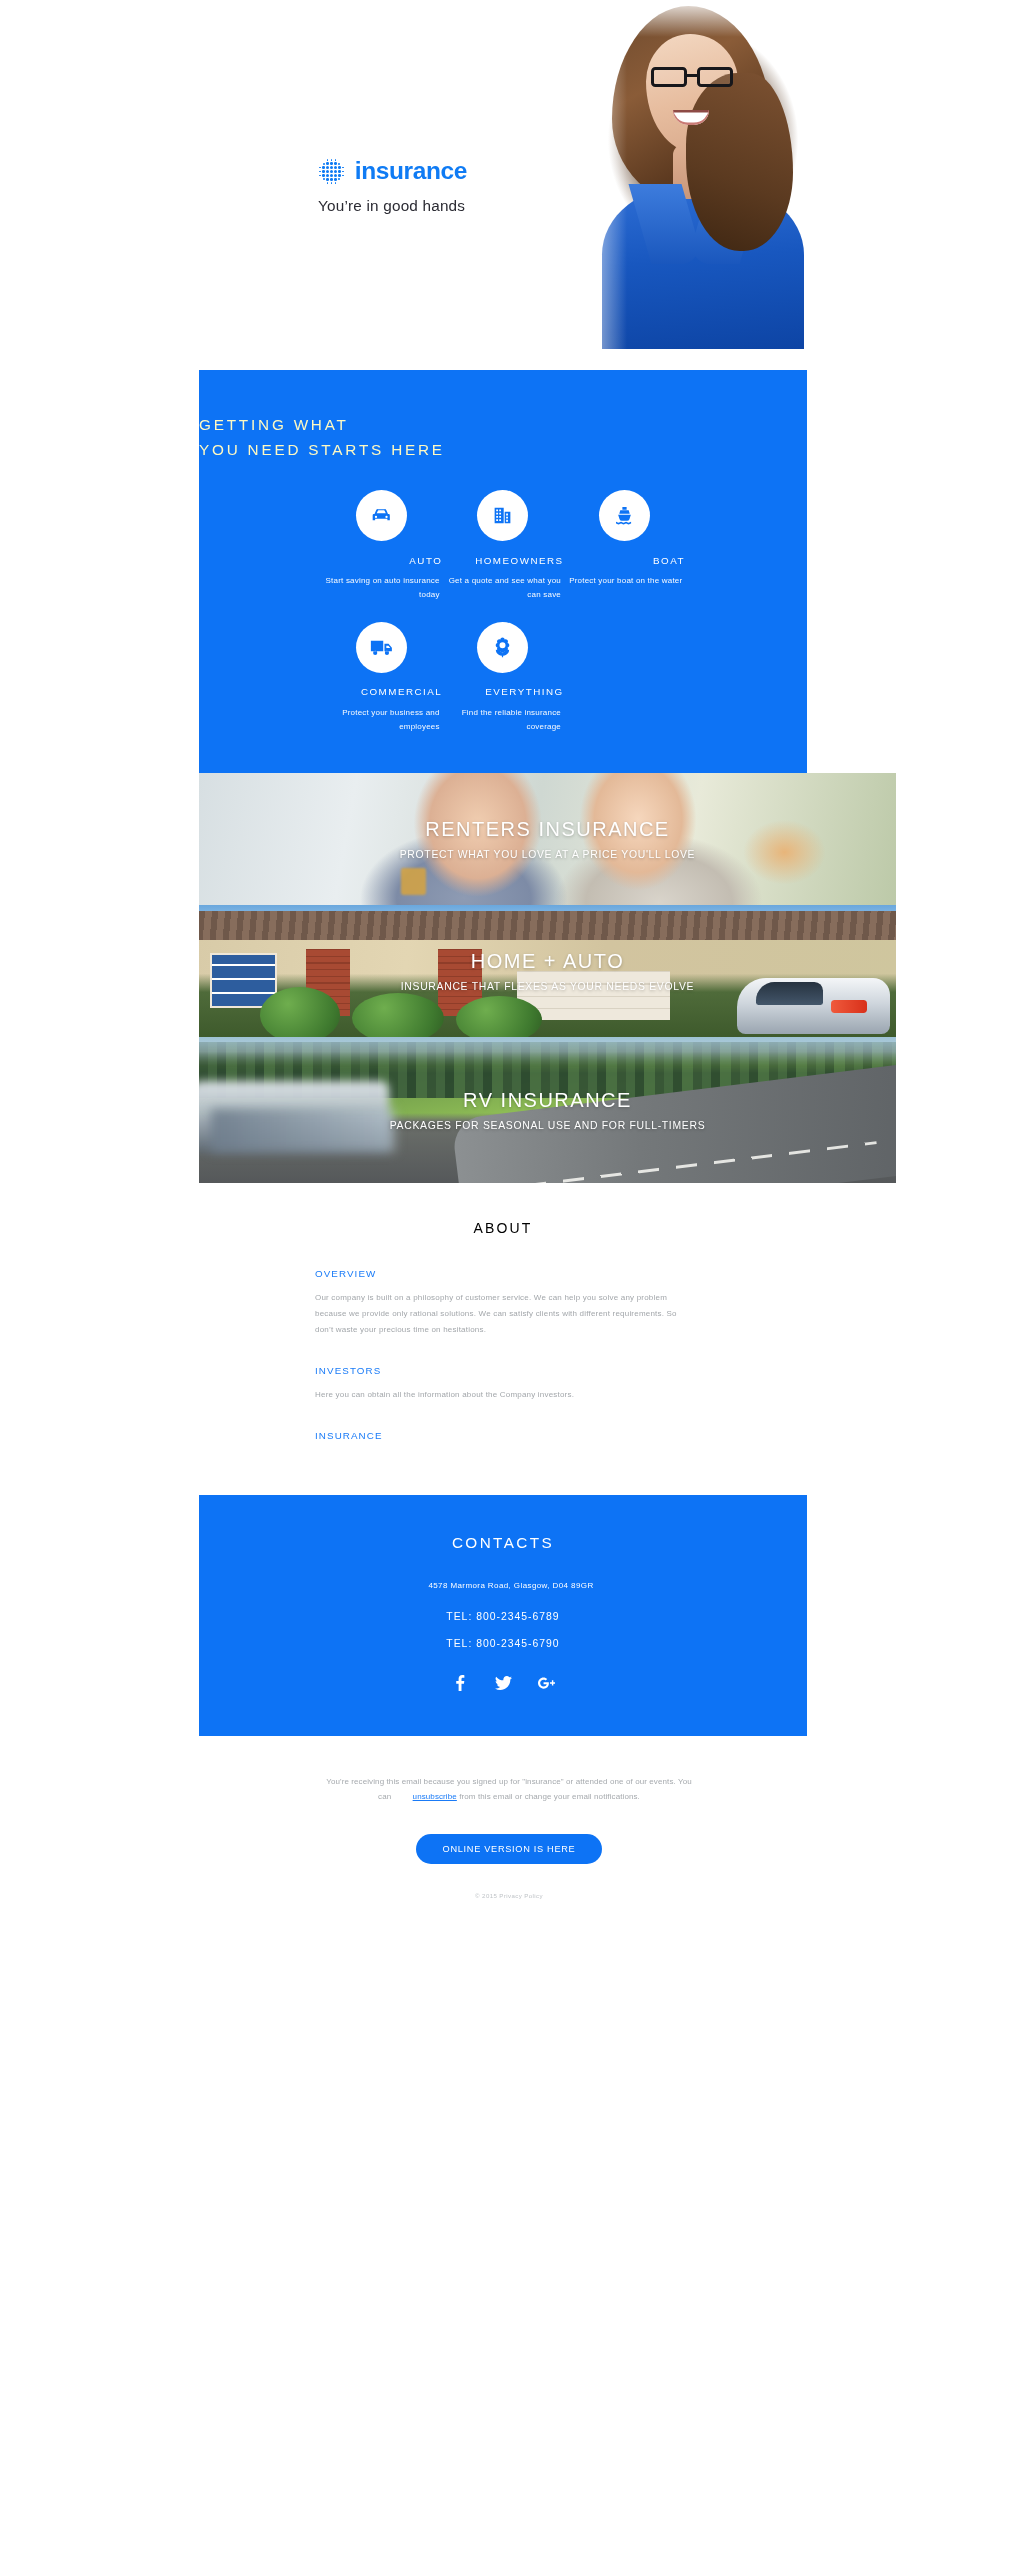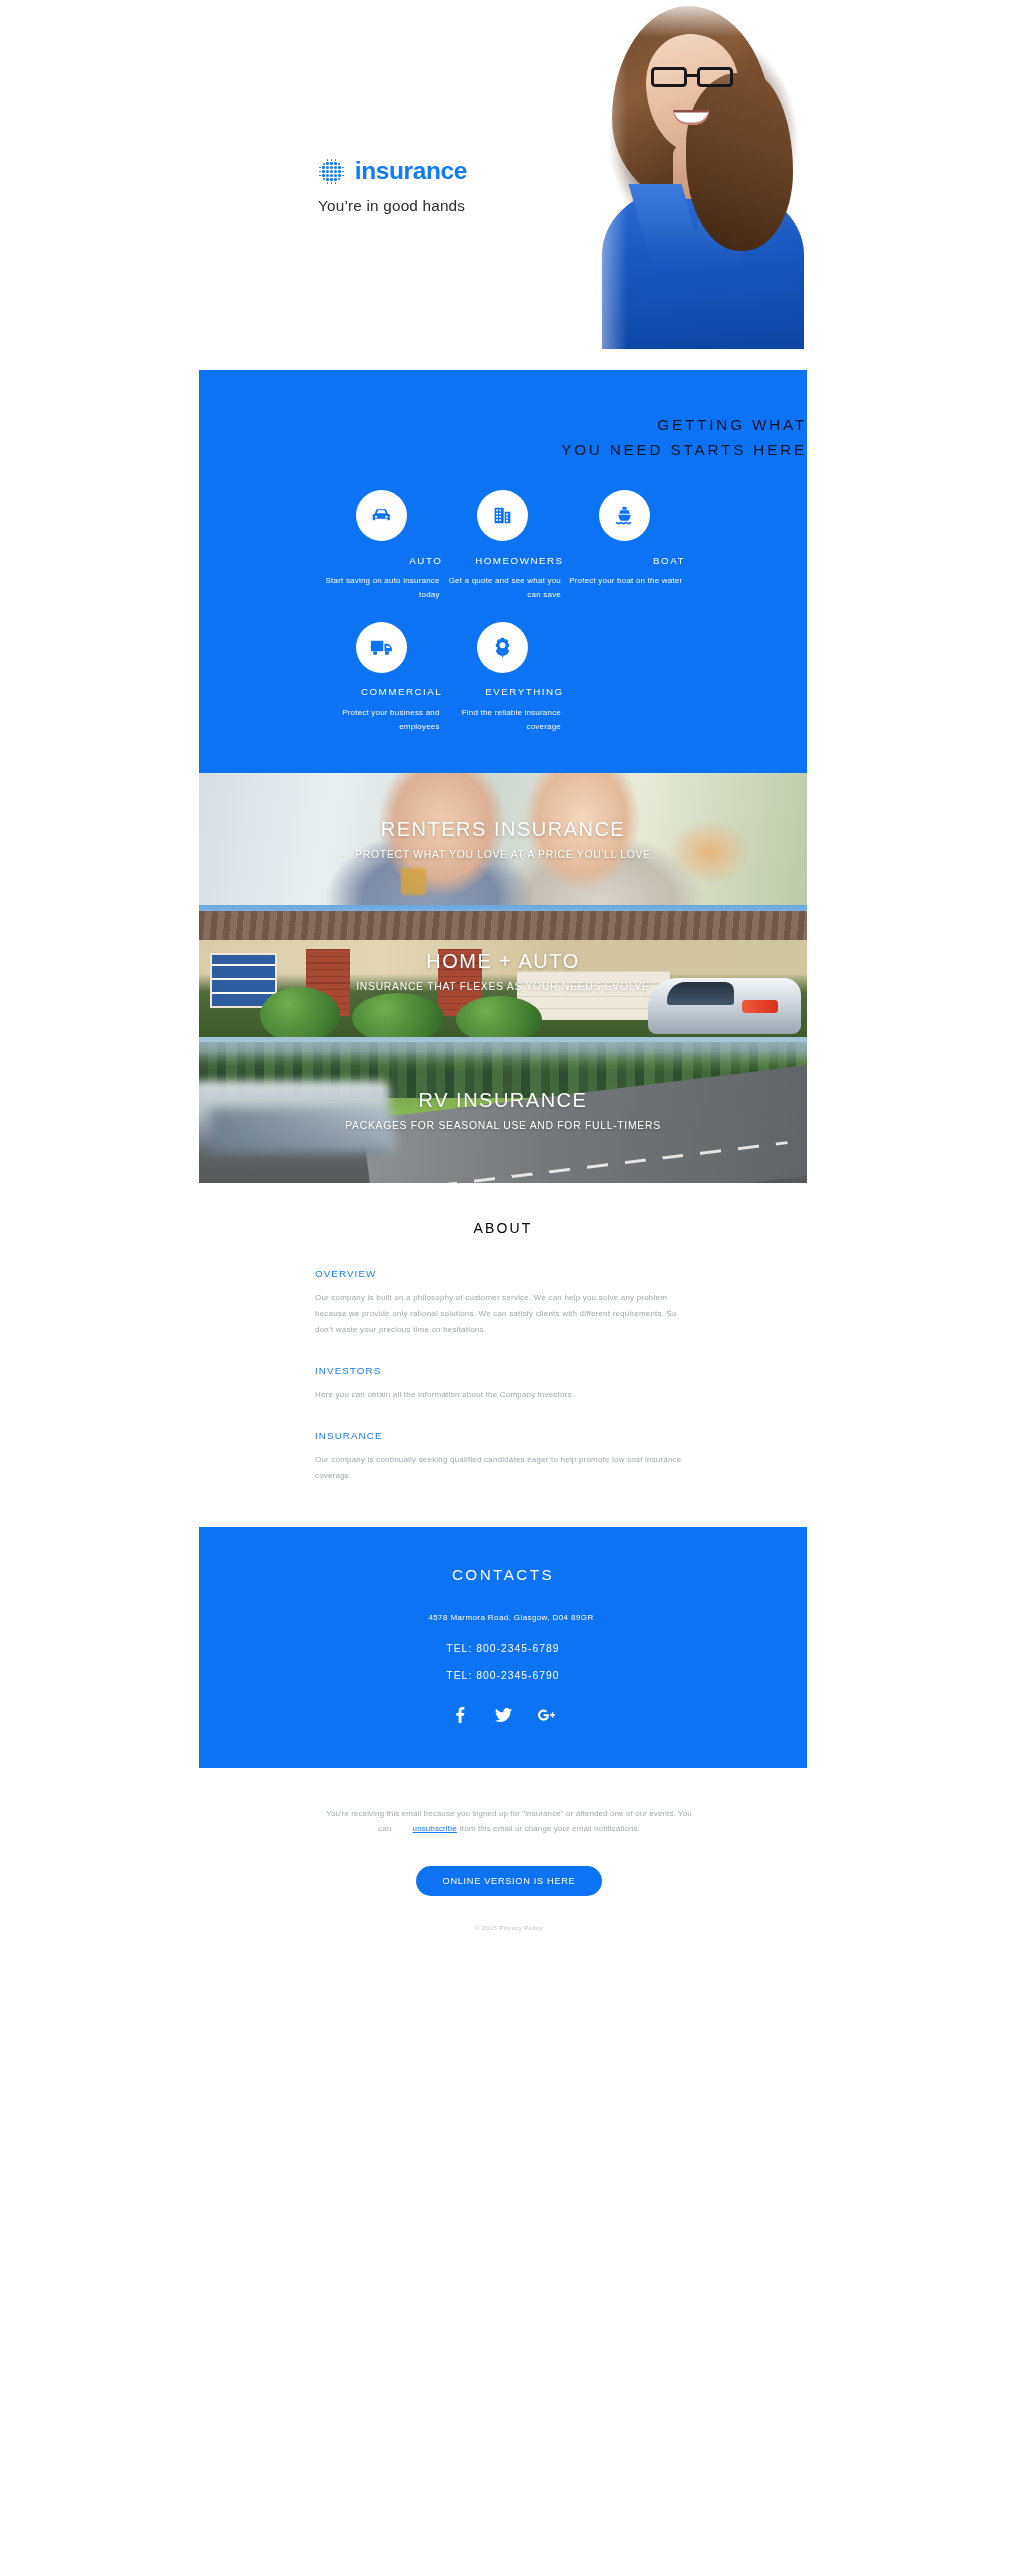--- a/index.html
+++ b/index.html
@@ -168,22 +168,22 @@
 
   
   .services {
     width: 608px;
     margin: 0 0 0 199px;
     background: #0d73f5;
     padding: 43px 0 39px;
     box-sizing: border-box;
   }
   .services-title {
-    text-align: right;
-    color: #0f172a;
+    text-align: left;
+    color: #fef9c3;
     font-size: 15.3px;
     letter-spacing: 2.8px;
     line-height: 1.62;
     font-weight: 400;
   }
   .svc-grid {
     margin-top: 27.5px;
     display: grid;
     grid-template-columns: repeat(3, 1fr);
     row-gap: 19.6px;
@@ -216,21 +216,21 @@
     letter-spacing: 0.2px;
     max-width: 116px;
     margin-left: auto;
     margin-right: auto;
     opacity: 0.97;
   }
 
   
   .banner {
     position: relative;
-    width: 608px;
+    width: 697px;
     margin-left: 199px;
     height: 132px;
     overflow: hidden;
   }
   .banner .photo { position: absolute; inset: 0; }
   .banner .txt {
     position: absolute;
     inset: 0;
     display: flex;
     flex-direction: column;
@@ -687,21 +687,20 @@
   <div class="about">
     <h2 class="about-title">ABOUT</h2>
     <div class="about-inner">
       <h3 class="about-h">OVERVIEW</h3>
       <p class="about-p">Our company is built on a philosophy of customer service. We can help you solve any problem because we provide only rational solutions. We can satisfy clients with different requirements. So don’t waste your precious time on hesitations.</p>
 
       <h3 class="about-h">INVESTORS</h3>
       <p class="about-p">Here you can obtain all the information about the Company investors.</p>
 
       <h3 class="about-h">INSURANCE</h3>
-      <p class="about-p last">Our company is continually seeking qualified candidates eager to help promote low cost insurance coverage.</p>
     </div>
   </div>
 
   <div class="contacts">
     <h2 class="contacts-title">CONTACTS</h2>
     <div class="contacts-addr">4578 Marmora Road, Glasgow, D04 89GR</div>
     <div class="contacts-tel">TEL: 800-2345-6789</div>
     <div class="contacts-tel">TEL: 800-2345-6790</div>
     <div class="socials">
       <a class="social" href="#">

